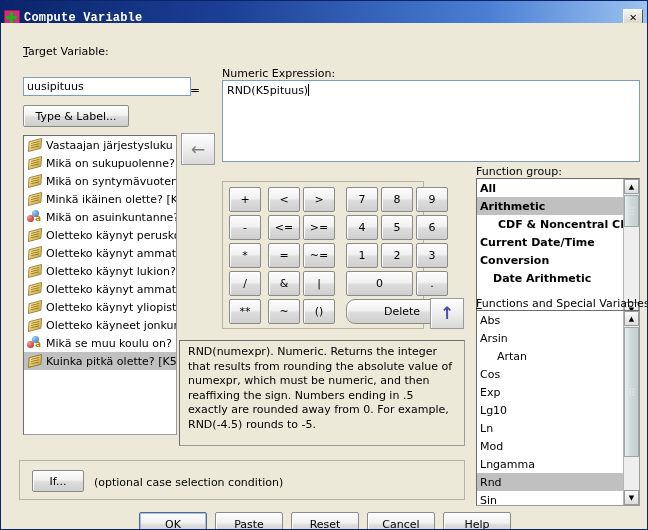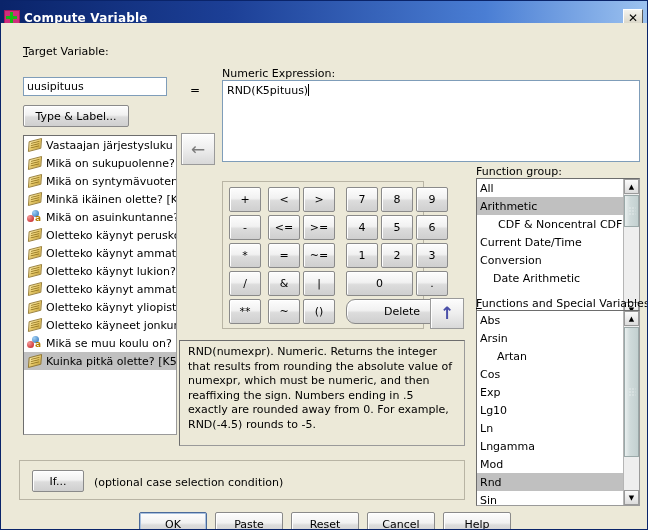--- a/index.html
+++ b/index.html
@@ -24,20 +24,21 @@
   }
 
   
   .titlebar {
     height: 22px;
     background: linear-gradient(to right, #0a246a 0%, #1c3f96 35%, #4a7ed4 75%, #9cc2f0 100%);
     display: flex;
     align-items: center;
     padding: 12px 2px 0 3px;
     box-sizing: border-box;
+    font-family: Liberation Mono, monospace;
   }
   .title-icon {
     width: 16px; height: 16px;
     flex: 0 0 16px;
     background: #cf2e7d;
     border: 1px solid #a3175c;
     box-sizing: border-box;
     position: relative;
     margin-right: 4px;
   }
@@ -296,21 +297,21 @@
       <span class="close-x">✕</span>
     </div>
   </div>
 
   <div class="content">
 
     <div class="lbl" style="position:absolute; left:22px; top:22px;text-align:center;">
       <span class="u">T</span><span>arget Variable:</span>
     </div>
 
-    <div class="textfield" style="position:absolute; left:22px; top:54px; width:144px; height:19px;">uusipituus</div>
+    <div class="textfield" style="position:absolute; left:22px; top:54px; width:168px; height:19px;">uusipituus</div>
 
     <div class="lbl" style="position:absolute; left:189px; top:60px; font-size:12px;">=</div>
 
     <div class="btn" style="position:absolute; left:22px; top:82px; width:106px; height:22px;">
       <span>Type &amp; Label...</span>
     </div>
 
     <div class="listbox" style="position:absolute; left:22px; top:112px; width:154px; height:300px;">
       <div id="var-list">
           <div class="list-item">
@@ -419,21 +420,21 @@
     </div>
 
     <div class="arrow-btn" style="position:absolute; left:429px; top:275px; width:34px; height:31px;">
       <span style="color:#4a4fa8; font-size:17px; line-height:1; font-weight:bold;">↑</span>
     </div>
 
     <div class="descbox" style="position:absolute; left:178px; top:317px; width:286px; height:106px;">RND(numexpr). Numeric. Returns the integer that results from rounding the absolute value of numexpr, which must be numeric, and then reaffixing the sign. Numbers ending in .5 exactly are rounded away from 0. For example, RND(-4.5) rounds to -5.</div>
 
     <div class="lbl" style="position:absolute; left:475px; top:142px;">Function group:</div>
 
-    <div class="listbox" style="position:absolute; left:475px; top:155px; width:164px; height:140px;">
+    <div class="listbox" style="position:absolute; left:475px; top:155px; width:164px; height:140px;font-weight:bold;">
       <div id="fgroup-list">
           <div class="list-item" style="padding-left: 3px; width: 147px;">
             <span class="txt">All</span>
           </div>
           <div class="list-item sel" style="padding-left: 3px; width: 147px;">
             <span class="txt">Arithmetic</span>
           </div>
           <div class="list-item" style="padding-left: 21px; width: 147px;">
             <span class="txt">CDF &amp; Noncentral CDF</span>
           </div>
@@ -477,24 +478,24 @@
           <div class="list-item" style="padding-left: 3px; width: 147px;">
             <span class="txt">Exp</span>
           </div>
           <div class="list-item" style="padding-left: 3px; width: 147px;">
             <span class="txt">Lg10</span>
           </div>
           <div class="list-item" style="padding-left: 3px; width: 147px;">
             <span class="txt">Ln</span>
           </div>
           <div class="list-item" style="padding-left: 3px; width: 147px;">
+            <span class="txt">Mod</span>
+          </div>
+          <div class="list-item" style="padding-left: 3px; width: 147px;">
             <span class="txt">Lngamma</span>
-          </div>
-          <div class="list-item" style="padding-left: 3px; width: 147px;">
-            <span class="txt">Mod</span>
           </div>
           <div class="list-item sel" style="padding-left: 3px; width: 147px;">
             <span class="txt">Rnd</span>
           </div>
           <div class="list-item" style="padding-left: 3px; width: 147px;">
             <span class="txt">Sin</span>
           </div>
         </div>
       <div class="sbar">
         <div class="sb-arrow sb-up">▲</div>

